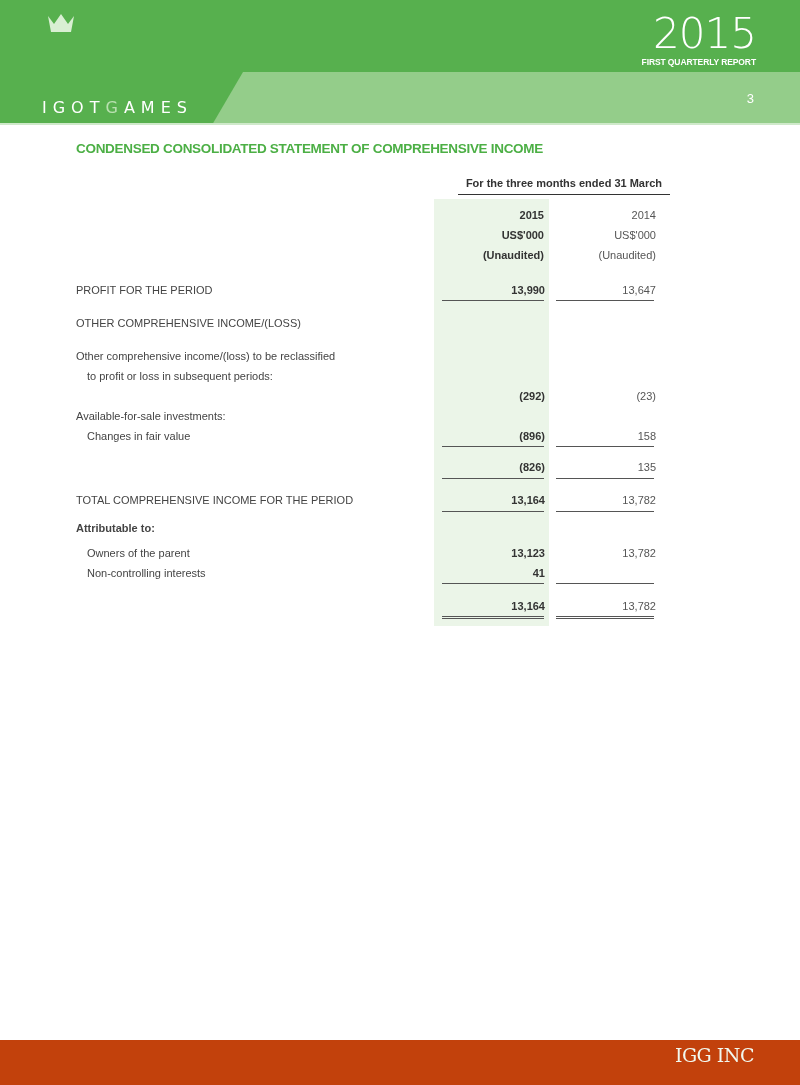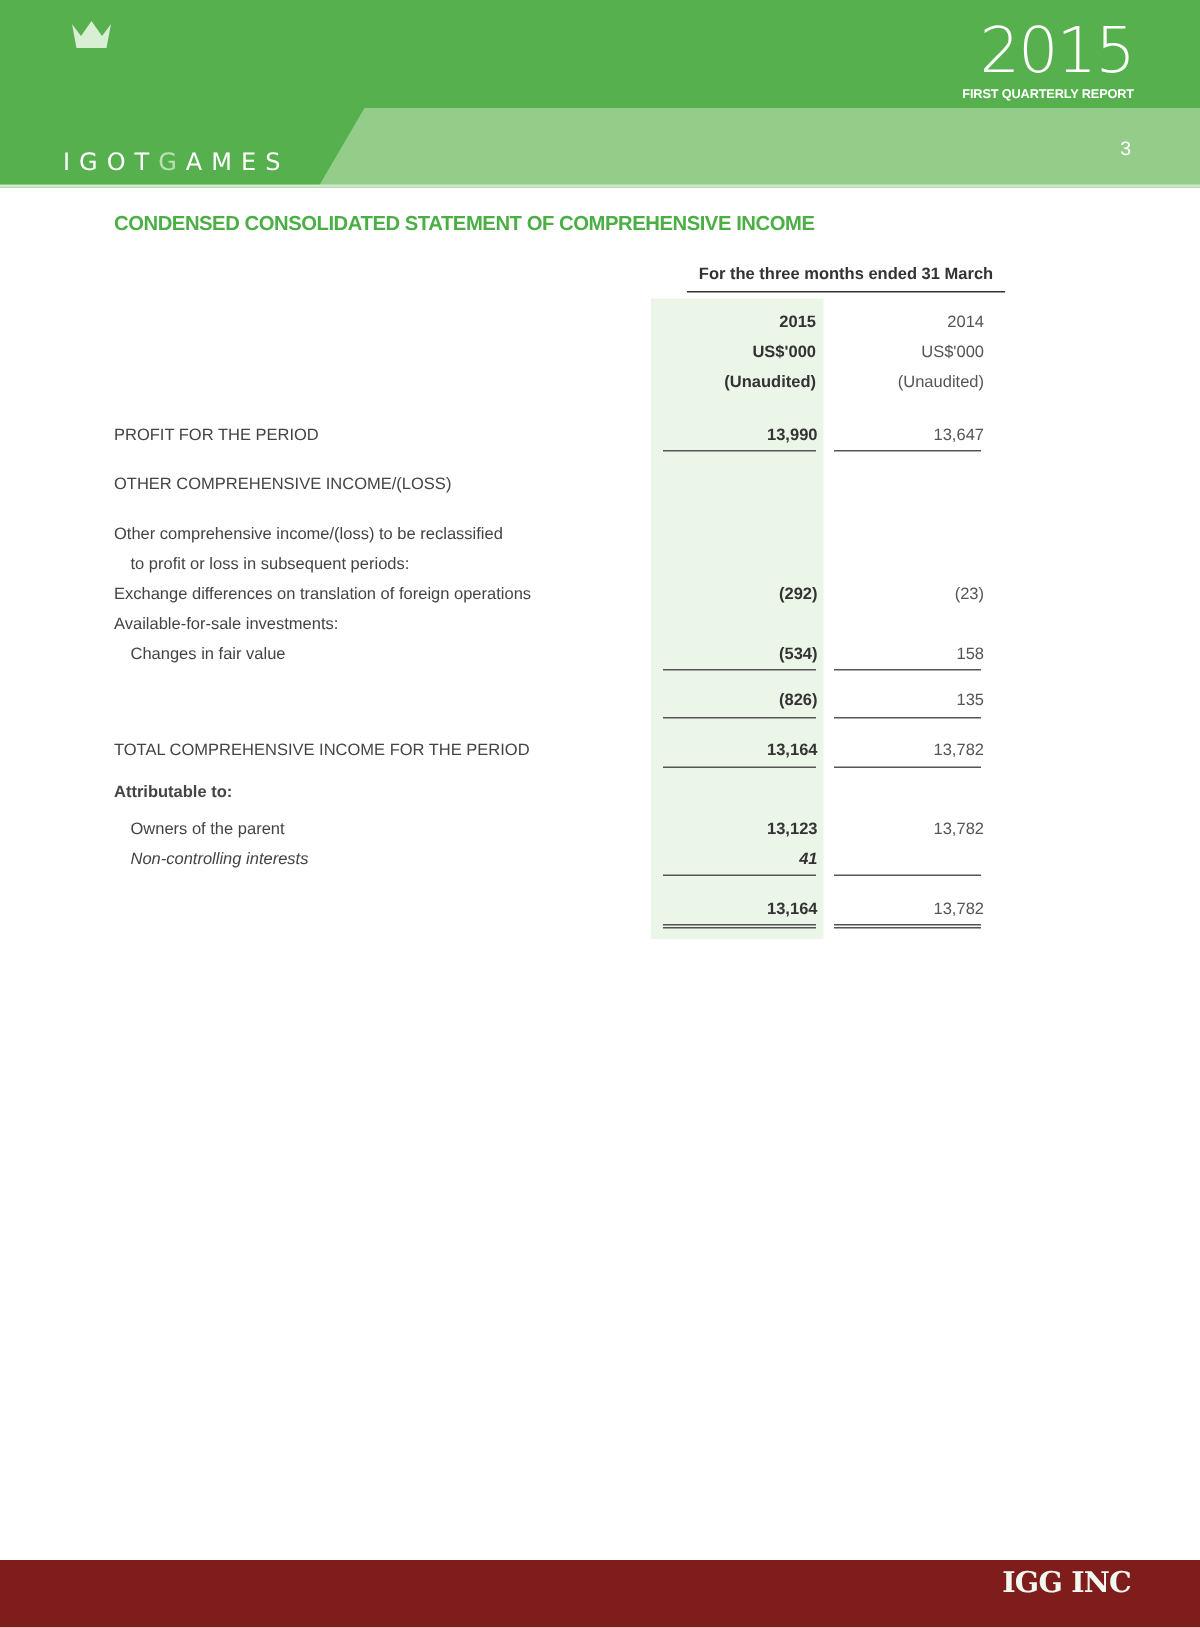--- a/index.html
+++ b/index.html
@@ -68,21 +68,21 @@
     .row .label.indent { left: 11px; }
     .row .va { position: absolute; left: 366px; width: 103px; text-align: right; font-weight: bold; color: #333; }
     .row .vb { position: absolute; left: 480px; width: 100px; text-align: right; color: #555; }
 
     .rule { position: absolute; height: 0; border-top: 1px solid #555; }
     .rule-a { left: 442px; width: 102px; }
     .rule-b { left: 556px; width: 98px; }
     .dbl { border-top: 3px double #555; height: 0; }
 
     
-    .footer { position: absolute; left: 0; top: 1040px; width: 800px; height: 45px; background: #7f1d1d; font-weight: bold; }
+    .footer { position: absolute; left: 0; top: 1040px; width: 800px; height: 45px; background: #c2410c; }
     .footer-brand {
       position: absolute; right: 46px; top: 4px;
       font-family: "DejaVu Serif", serif; font-size: 19px; color: #f1f8ef; letter-spacing: -0.5px;
     }
   </style>
 </head>
 <body>
 
 <div class="header">
   <div class="header-band"></div>
@@ -128,30 +128,29 @@
   <span class="label">OTHER COMPREHENSIVE INCOME/(LOSS)</span>
 </div>
 
 <div class="row" style="top:346px;">
   <span class="label">Other comprehensive income/(loss) to be reclassified</span>
 </div>
 <div class="row" style="top:366px;">
   <span class="label indent">to profit or loss in subsequent periods:</span>
 </div>
 <div class="row" style="top:386px;">
-  <span class="label">Exchange differences on translation of foreign operations</span>
   <span class="va">(292)</span>
   <span class="vb">(23)</span>
 </div>
 <div class="row" style="top:406px;">
   <span class="label">Available-for-sale investments:</span>
 </div>
 <div class="row" style="top:426px;">
   <span class="label indent">Changes in fair value</span>
-  <span class="va">(534)</span>
+  <span class="va">(896)</span>
   <span class="vb">158</span>
 </div>
 <div class="rule rule-a" style="top:446px;"></div>
 <div class="rule rule-b" style="top:446px;"></div>
 
 <div class="row" style="top:457px;">
   <span class="va">(826)</span>
   <span class="vb">135</span>
 </div>
 <div class="rule rule-a" style="top:478px;"></div>
@@ -166,21 +165,21 @@
 <div class="rule rule-b" style="top:511px;"></div>
 
 <div class="row" style="top:518px;font-weight:bold;">
   <span class="label">Attributable to:</span>
 </div>
 <div class="row" style="top:543px;">
   <span class="label indent">Owners of the parent</span>
   <span class="va">13,123</span>
   <span class="vb">13,782</span>
 </div>
-<div class="row" style="top:563px;font-style:italic;">
+<div class="row" style="top:563px;">
   <span class="label indent">Non-controlling interests</span>
   <span class="va">41</span>
   <span class="vb"></span>
 </div>
 <div class="rule rule-a" style="top:583px;"></div>
 <div class="rule rule-b" style="top:583px;"></div>
 
 <div class="row" style="top:596px;">
   <span class="label"></span>
   <span class="va">13,164</span>

